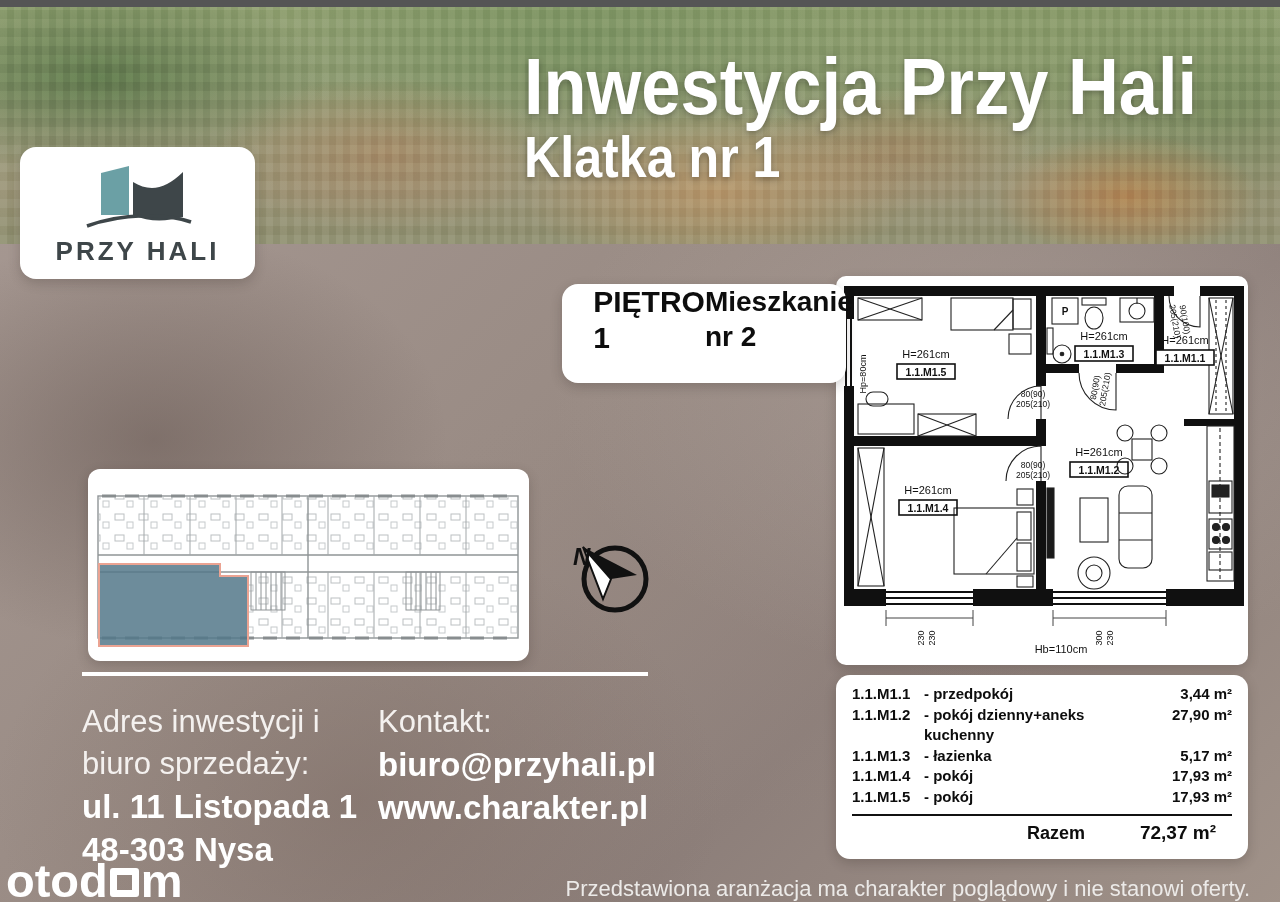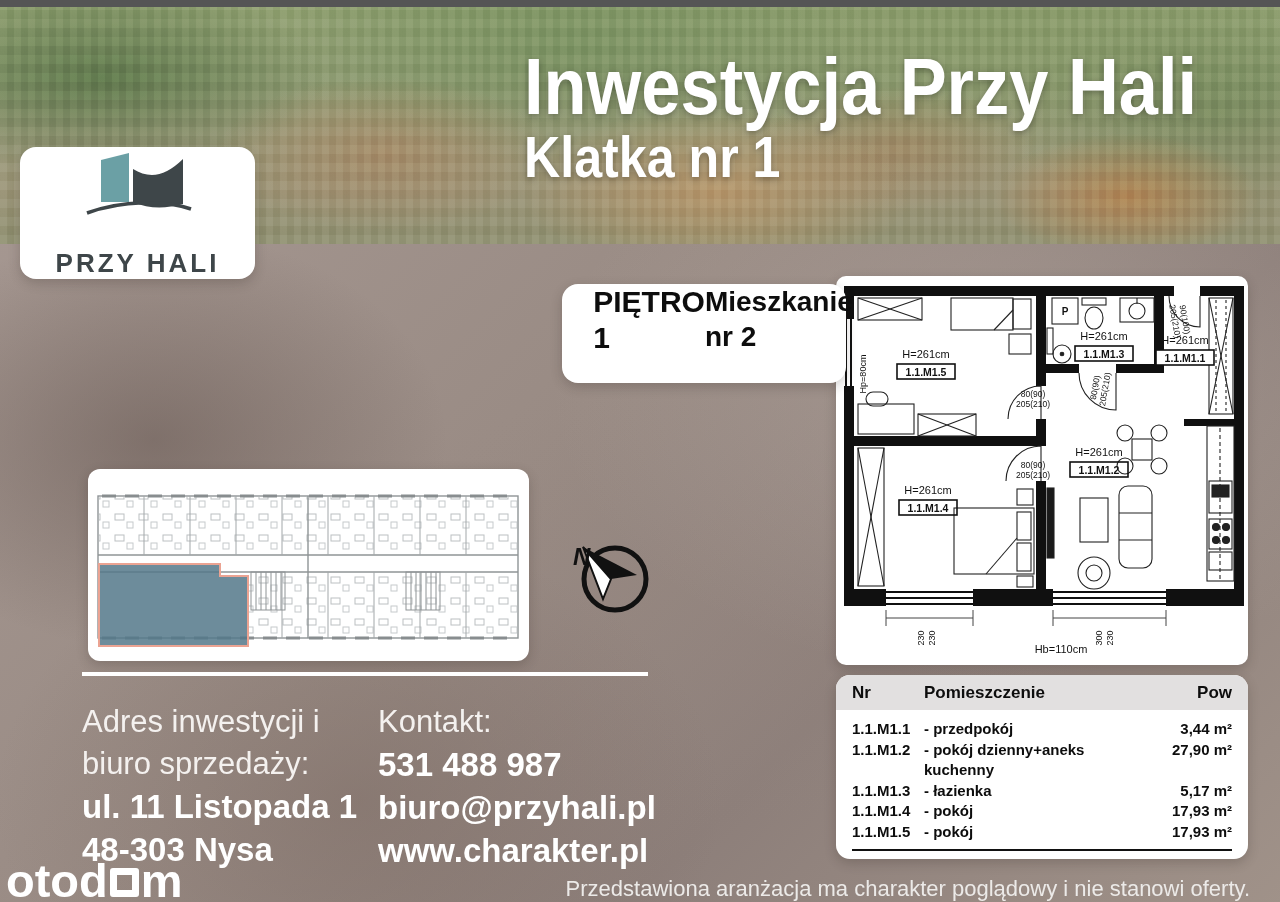--- a/index.html
+++ b/index.html
@@ -30,21 +30,21 @@
   .title-block{position:absolute;left:524px;top:40px;color:#fff;z-index:3;
     text-shadow:0 2px 8px rgba(0,0,0,.30);}
   .title-block h1{margin:0;font-size:80px;line-height:1.0;font-weight:700;
     transform:scaleX(.88);transform-origin:left center;white-space:nowrap;}
   .title-block h2{margin:2px 0 0;font-size:57px;line-height:1.0;font-weight:700;
     transform:scaleX(.88);transform-origin:left center;white-space:nowrap;}
   .card{position:absolute;background:#fff;border-radius:14px;
     box-shadow:0 4px 12px rgba(40,30,28,.22);}
   
   .logo-card{left:20px;top:140px;width:235px;height:132px;z-index:4;
-    display:flex;flex-direction:column;align-items:center;justify-content:space-between;border-radius:16px;}
+    display:flex;flex-direction:column;align-items:center;justify-content:center;border-radius:16px;}
   .logo-name{color:#3e4649;font-weight:700;font-size:26px;letter-spacing:3px;margin-top:2px;}
   
   .unit-card{left:562px;top:277px;width:284px;height:99px;z-index:5;
     display:flex;justify-content:center;padding-left:38px;box-sizing:border-box;
     border-radius:16px;color:#0d0d0d;}
   .unit-card .floor{font-size:30px;font-weight:700;line-height:1.2;}
   .unit-card .unit{font-size:28px;font-weight:700;line-height:1.25;}
   
   .plan-card{left:836px;top:269px;width:412px;height:389px;border-radius:10px;}
   .mini-card{left:88px;top:462px;width:441px;height:192px;border-radius:12px;}
@@ -343,31 +343,25 @@
 
   <div class="divider"></div>
   <div class="addr">
     <div class="soft">Adres inwestycji i</div>
     <div class="soft">biuro sprzedaży:</div>
     <div class="strong">ul. 11 Listopada 1</div>
     <div class="strong">48-303 Nysa</div>
   </div>
   <div class="kontakt">
     <div class="soft">Kontakt:</div>
-    <div class="strong">531 488 987</div>
     <div class="strong">biuro@przyhali.pl</div>
     <div class="strong">www.charakter.pl</div>
   </div>
 
   <div class="card table-card">
-    <div class="thead">
-      <div class="th-nr">Nr</div>
-      <div class="th-room">Pomieszczenie</div>
-      <div class="th-area">Pow</div>
-    </div>
     <div class="tbody">
       <div class="trow">
         <div class="tnr">1.1.M1.1</div>
         <div class="tname">- przedpokój</div>
         <div class="tarea">3,44 m²</div>
       </div>
       <div class="trow">
         <div class="tnr">1.1.M1.2</div>
         <div class="tname">- pokój dzienny+aneks kuchenny</div>
         <div class="tarea">27,90 m²</div>

